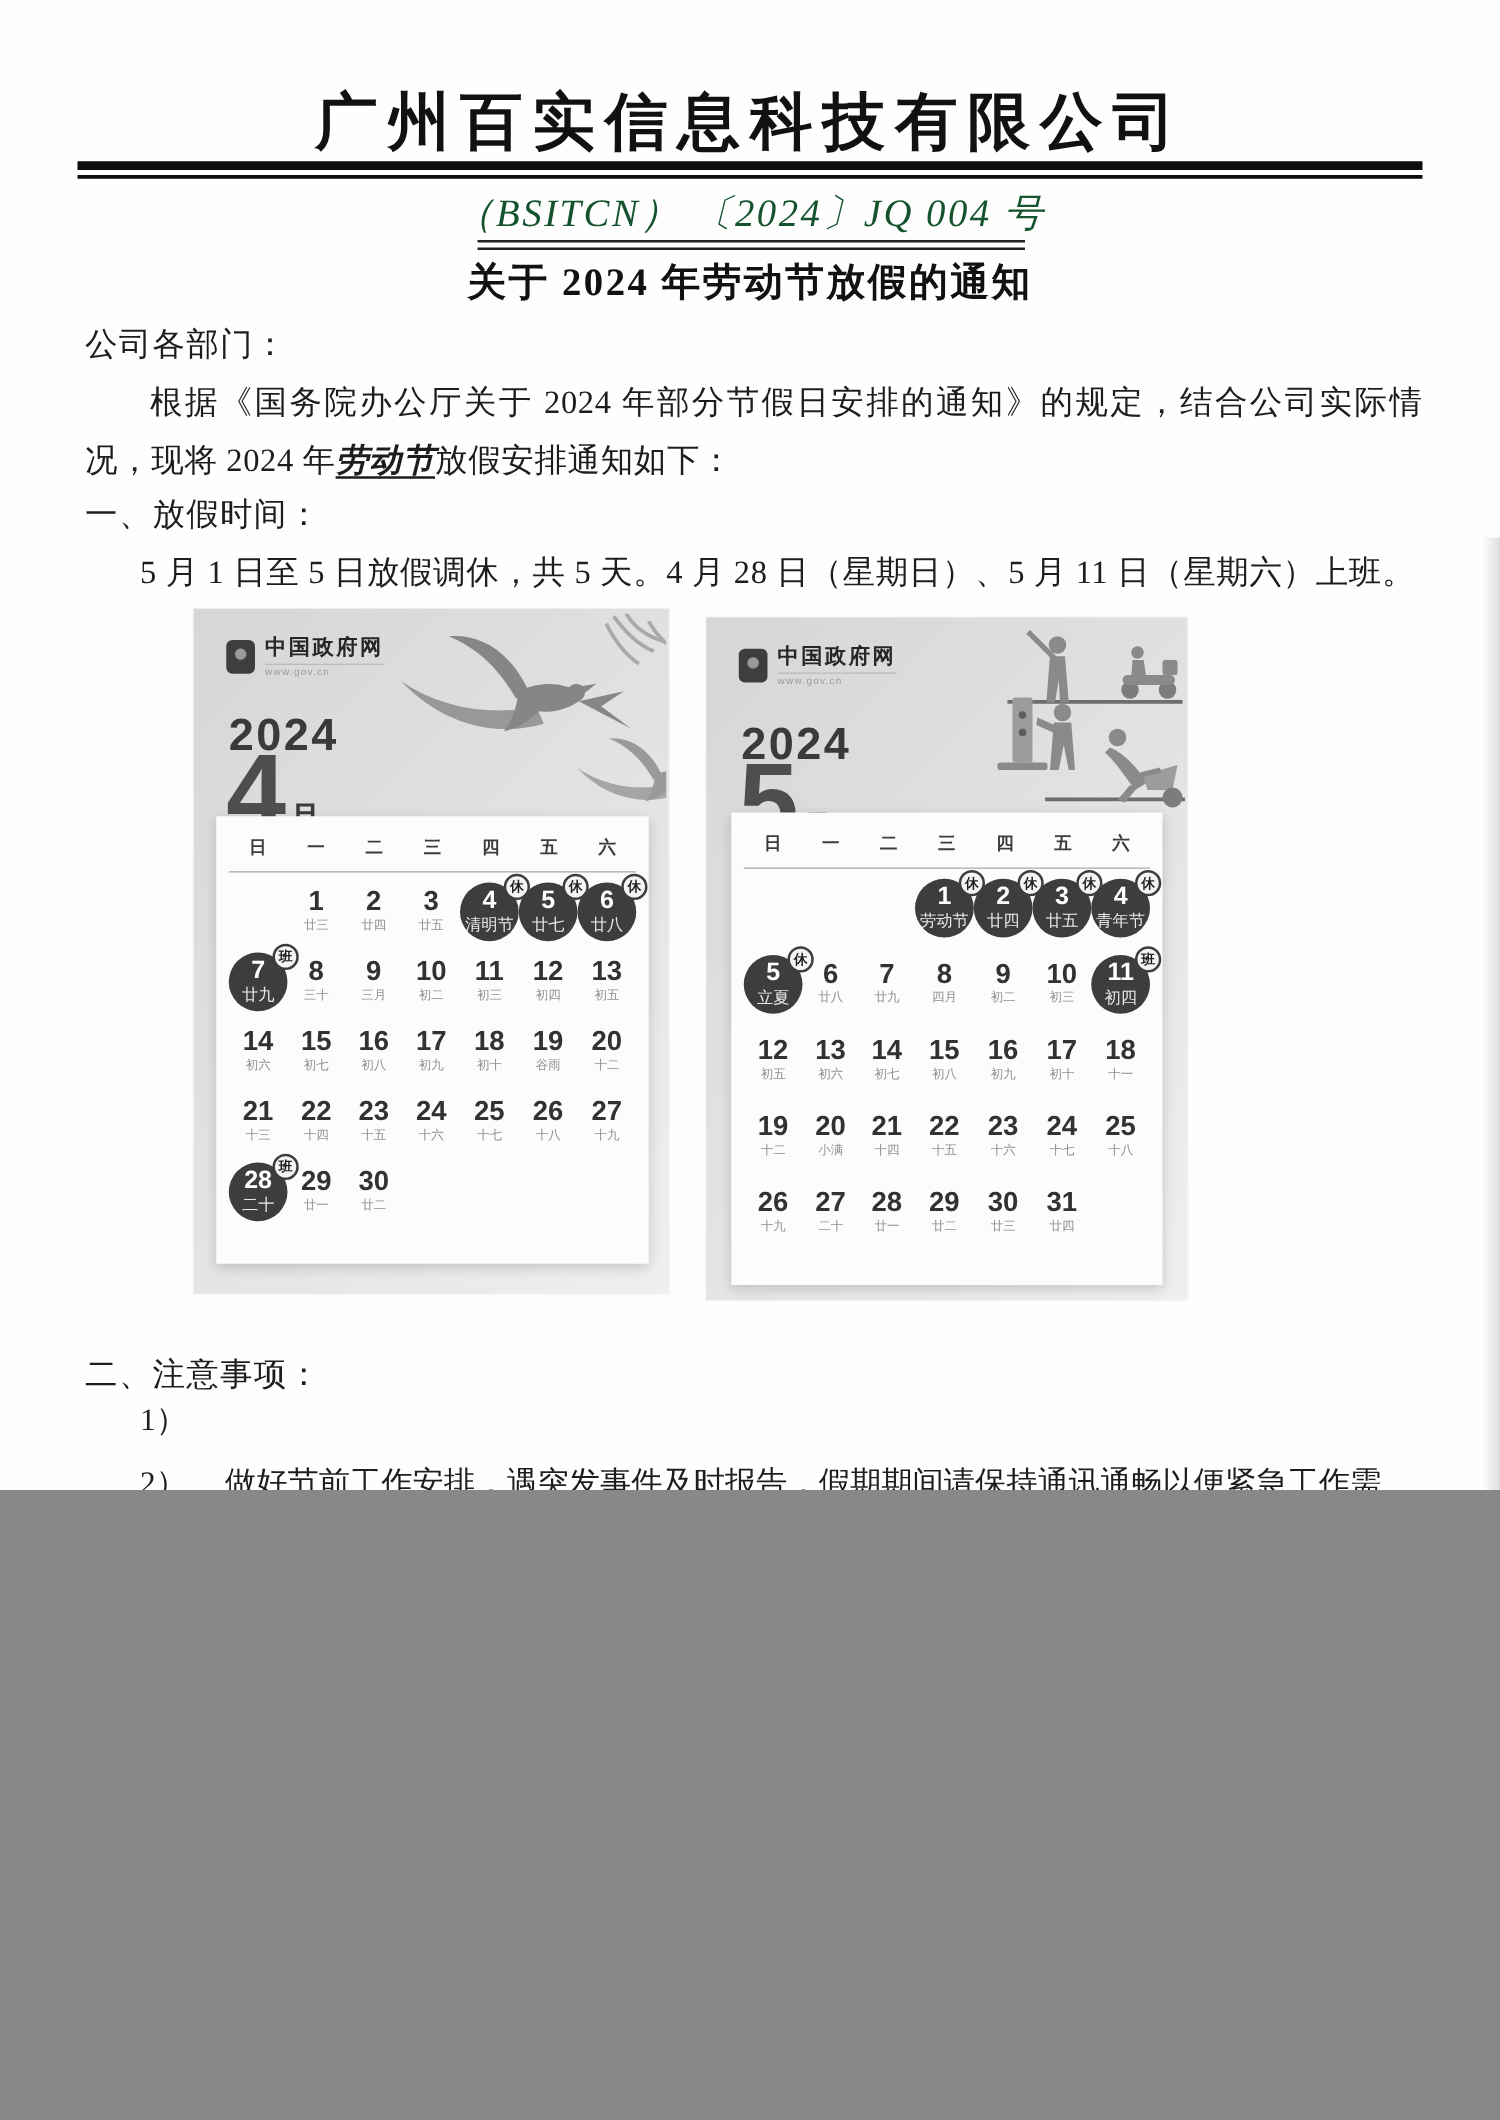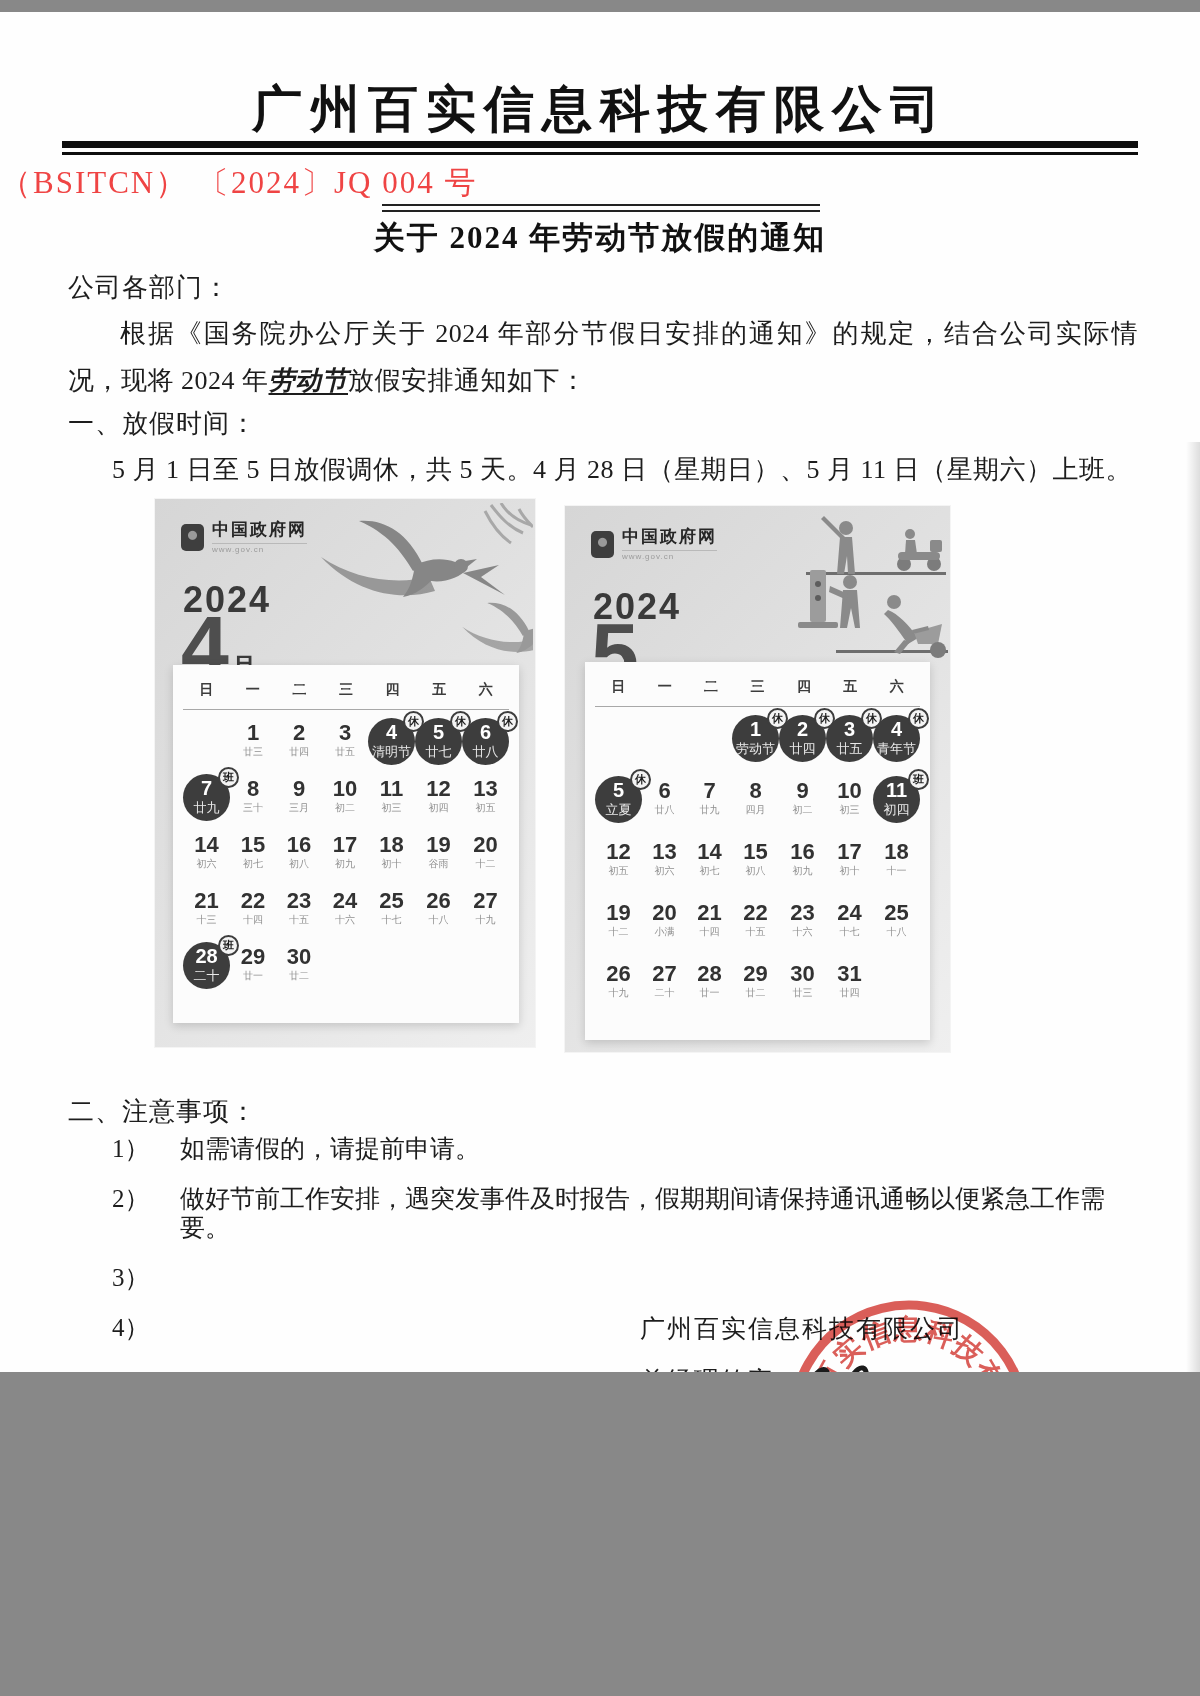--- a/index.html
+++ b/index.html
@@ -1,30 +1,30 @@
 <!DOCTYPE html>
 <html lang="zh" style="--stamp-red: #d5423c; --day-dark: #3d3d3d;"><head>
 <meta charset="utf-8">
 <style>
   * { margin:0; padding:0; box-sizing:border-box; }
   body { background:#888; font-family:"Liberation Serif","DejaVu Serif",serif; }
-  .sheet { position:relative; width:1200px; height:1360px; margin:12px auto; background:#fefefe; overflow:hidden; color:#1d1d1d; }
+  .sheet { position:relative; width:1200px; height:1192px; margin:0 auto; background:#fefefe; overflow:hidden; color:#1d1d1d; }
 
   
   .edge-right { position:absolute; right:0; top:430px; width:14px; height:1266px;
     background:linear-gradient(to right, rgba(0,0,0,0), rgba(0,0,0,0.13)); }
 
   
   .company-title { position:absolute; top:64px; left:0; width:100%; text-align:center;
     font-family:"Liberation Sans","DejaVu Sans",sans-serif; font-weight:900;
     font-size:50px; letter-spacing:8px; color:#111; }
   .rule-thick { position:absolute; top:129px; left:62px; right:62px; height:7px; background:#0d0d0d; }
   .rule-thin  { position:absolute; top:140px; left:62px; right:62px; height:3px; background:#0d0d0d; }
-  .doc-no { position:absolute; top:150px; left:0; width:100%; text-align:left;
-    font-size:31px; letter-spacing:2px; color:#ef4444; }
+  .doc-no { position:absolute; top:150px; left:0; width:100%; text-align:center;
+    font-size:31px; letter-spacing:2px; color:#14532d;font-style:italic; }
   .doc-no-underline1 { position:absolute; top:192px; left:382px; width:438px; height:2px; background:#222; }
   .doc-no-underline2 { position:absolute; top:198px; left:382px; width:438px; height:2px; background:#222; }
   .notice-title { position:absolute; top:205px; left:0; width:100%; text-align:center;
     font-weight:900; font-size:31px; letter-spacing:2px; color:#111; }
 
   
   .salutation { position:absolute; top:258px; left:68px; font-size:26px; letter-spacing:1px; }
   .para-1 { position:absolute; top:298px; left:68px; width:1070px; font-size:26px;
     line-height:47px; text-align:justify; text-indent:52px; letter-spacing:0.5px; }
   .em-holiday { font-weight:700; font-style:italic; text-decoration:underline; text-underline-offset:4px; }
@@ -495,21 +495,20 @@
             <div class="day-sub">廿四</div>
           </div>
         </div>
     </div>
   </div>
 
   <div class="sec2-title">二、注意事项：</div>
   <div class="notes">
       <div class="note-row">
         <span class="note-num">1）</span>
-        <span>如需请假的，请提前申请。</span>
       </div>
       <div class="note-row">
         <span class="note-num">2）</span>
         <span>做好节前工作安排，遇突发事件及时报告，假期期间请保持通讯通畅以便紧急工作需要。</span>
       </div>
       <div class="note-row">
         <span class="note-num">3）</span>
       </div>
       <div class="note-row">
         <span class="note-num">4）</span>

